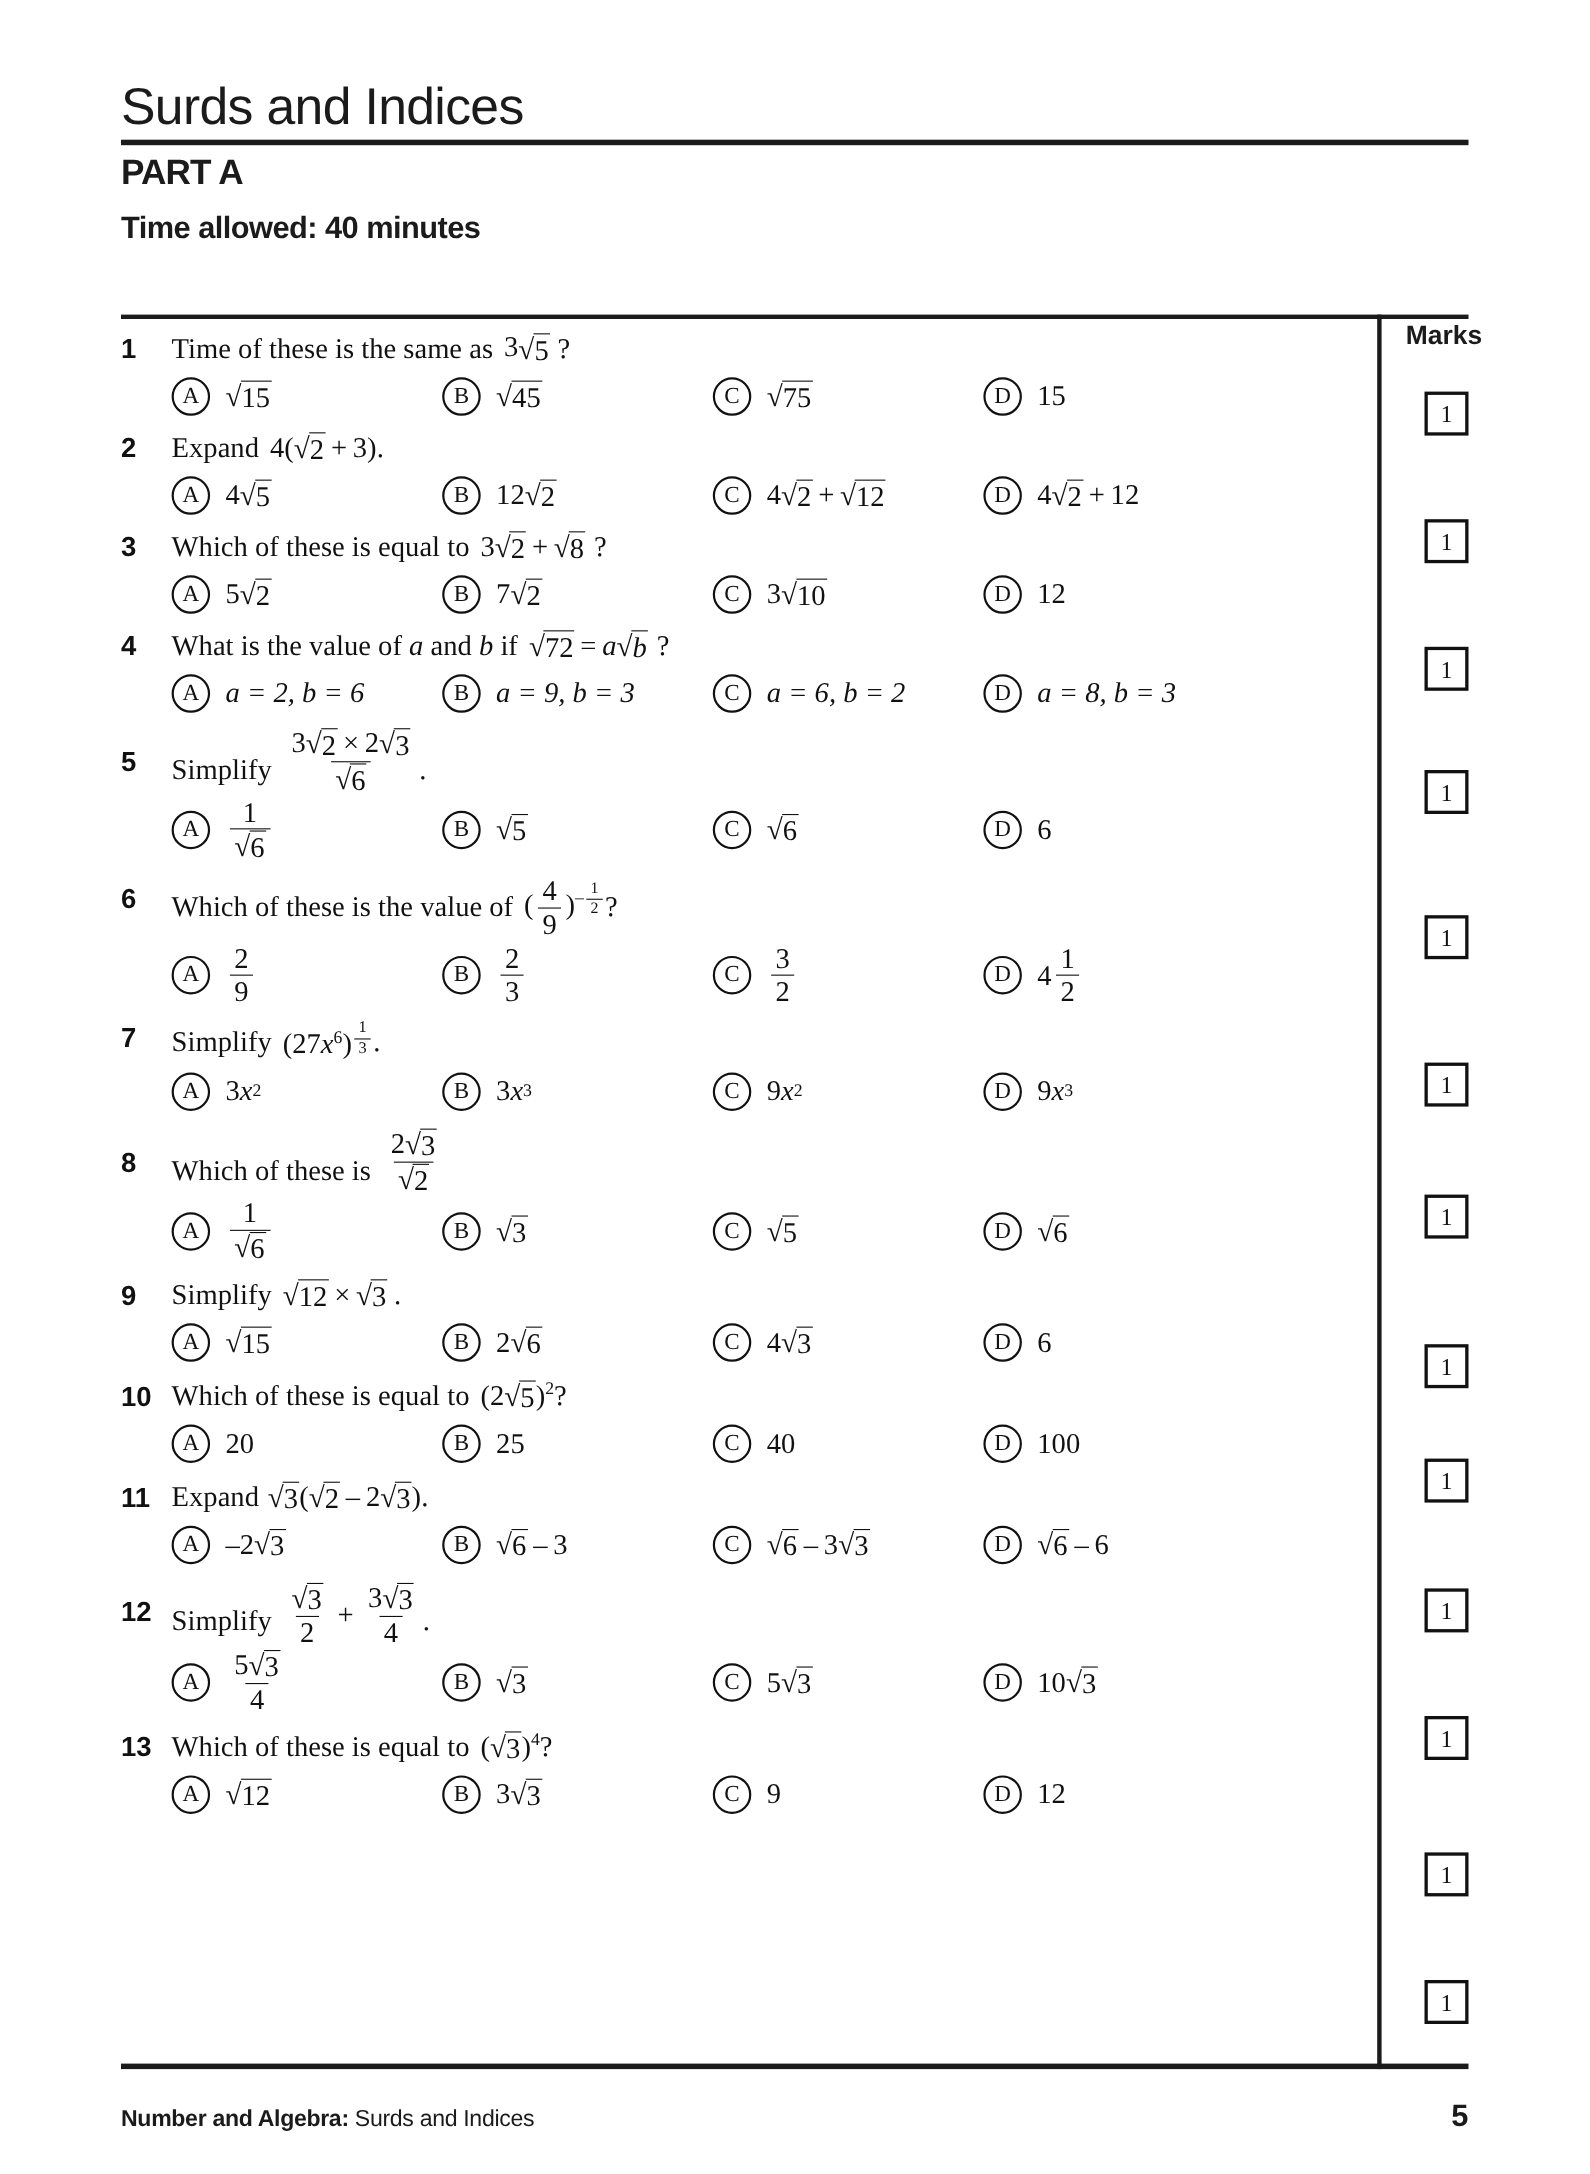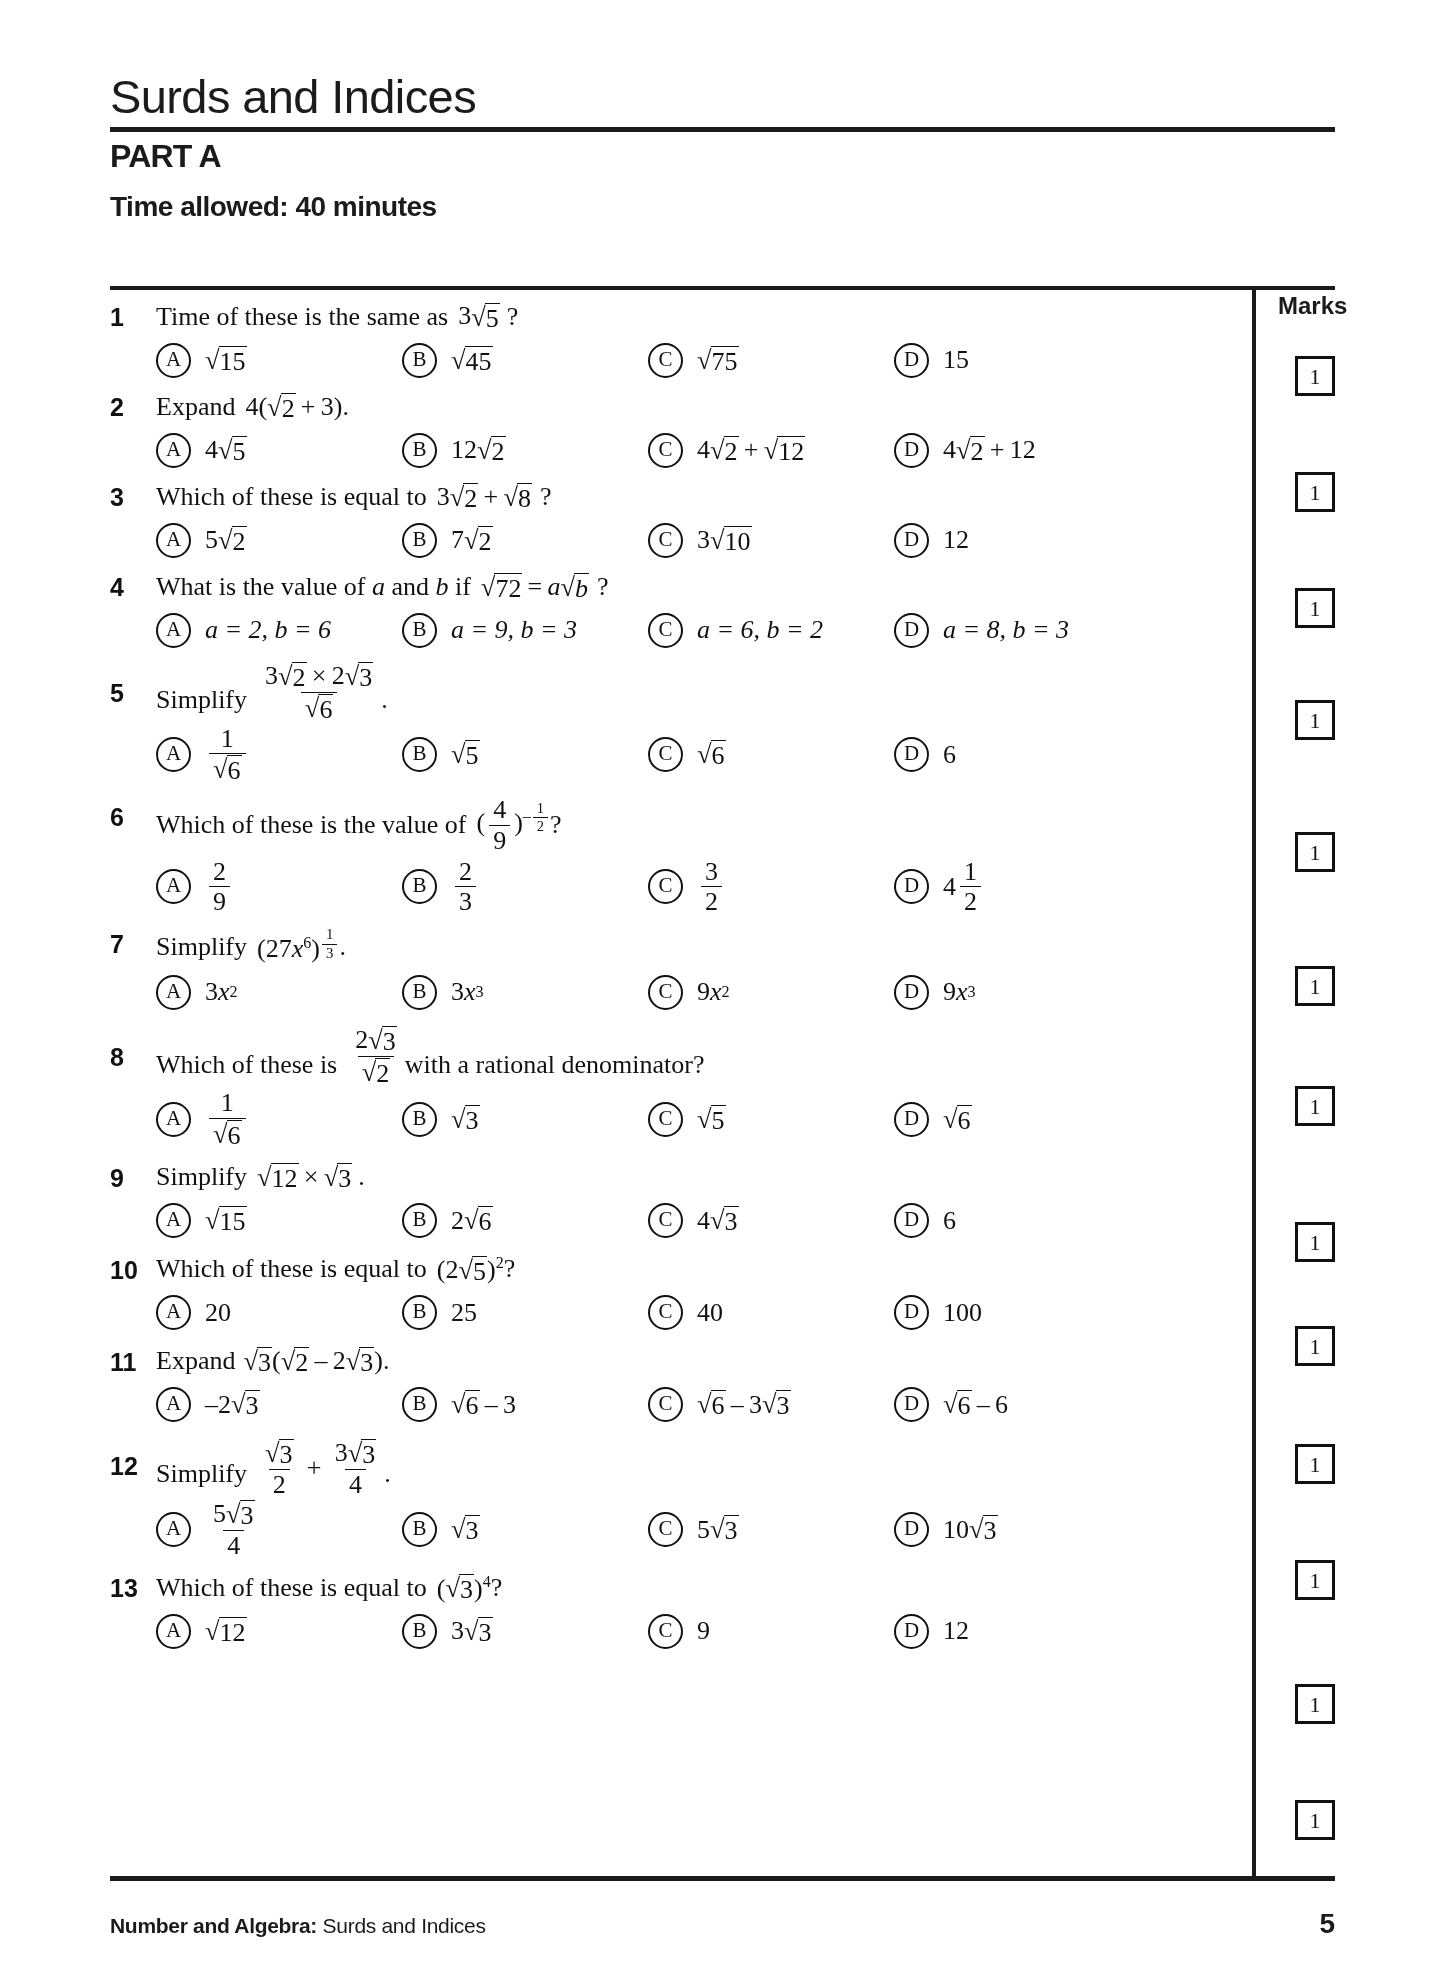--- a/index.html
+++ b/index.html
@@ -600,21 +600,20 @@
           <span class="frac">
             <span class="num">2<span class="sqrt">
                   <span class="radsym">√</span>
                   <span class="rad">3</span>
                 </span></span>
             <span class="den"><span class="sqrt">
                   <span class="radsym">√</span>
                   <span class="rad">2</span>
                 </span></span>
           </span>
-          <span class="txt" style="padding-top:16px;">with a rational denominator?</span>
         </div>
       </div>
       <div class="options" style="margin-top:2px;">
         <div class="opt">
           <span class="bubble">A</span>
           <span class="opt-val">
               <span class="frac">
                 <span class="num">1</span>
                 <span class="den"><span class="sqrt">
                     <span class="radsym">√</span>

